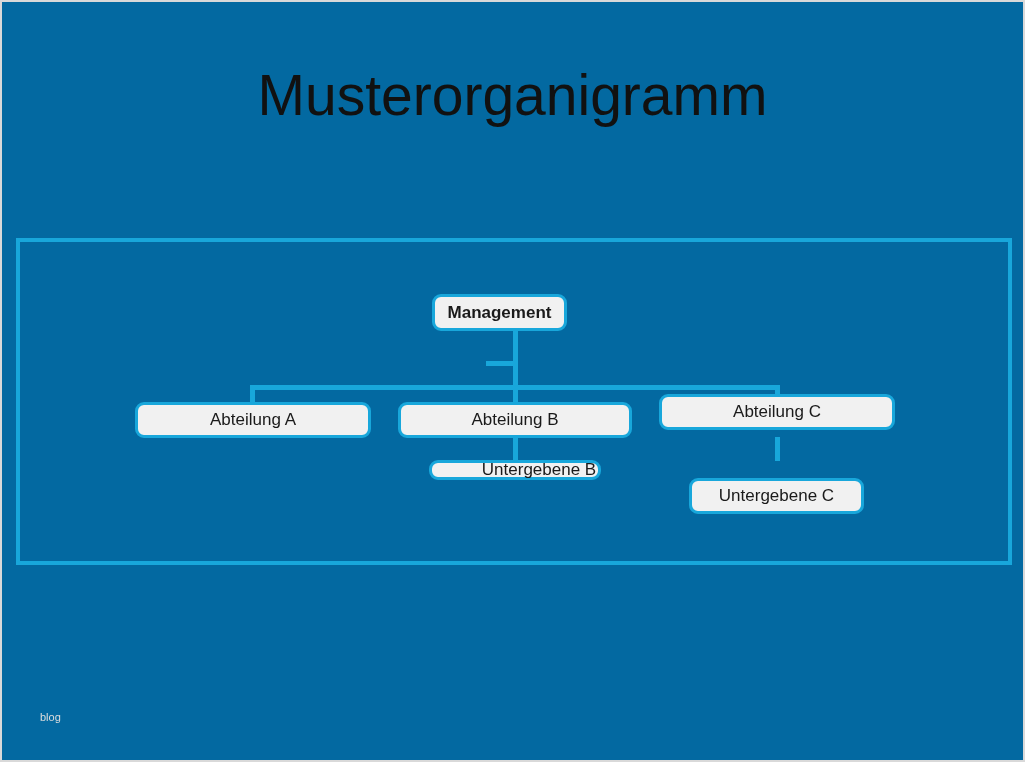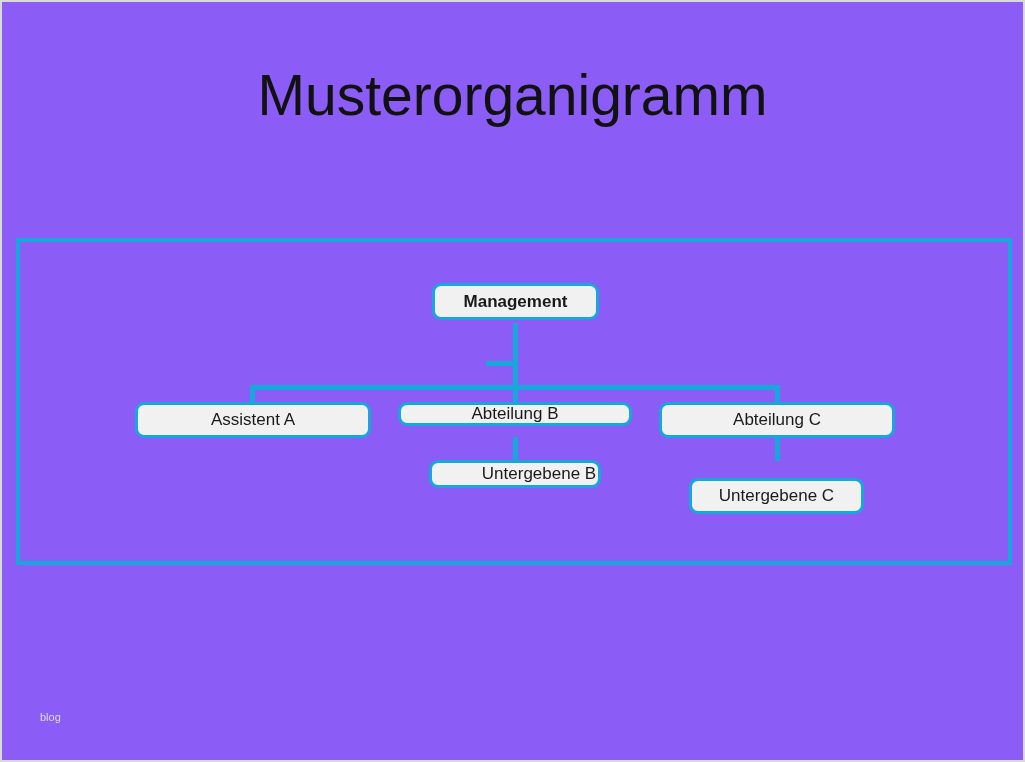--- a/index.html
+++ b/index.html
@@ -1,20 +1,20 @@
 <!DOCTYPE html>
 <html><head>
 <meta charset="utf-8">
 <style>
   html, body { margin: 0; padding: 0; background: #e9e9e9; }
   .page {
     position: relative;
     width: 1025px;
     height: 762px;
-    background: #8b5cf6;
+    background: #0369a1;
     border: 2px solid #d9d9d9;
     box-sizing: border-box;
     overflow: hidden;
     font-family: "Liberation Sans", sans-serif;
   }
   .title {
     position: absolute;
     left: 0; top: 60px;
     width: 100%;
     text-align: center;
@@ -43,26 +43,26 @@
     font-size: 17px;
     color: #1a1a1a;
     white-space: nowrap;
   }
   .node.bold { font-weight: 700; }
   .line {
     position: absolute;
     background: #18a7db;
   }
   
-  .n-management  { left: 430px; top: 281px; width: 167px; height: 37px; }
+  .n-management  { left: 430px; top: 292px; width: 135px; height: 37px; }
   .n-assistent   { left: 251px; top: 344px; width: 235px; height: 37px; }
   .n-abteilung-a { left: 133px; top: 400px; width: 236px; height: 36px; }
-  .n-abteilung-b { left: 396px; top: 400px; width: 234px; height: 24px; }
-  .n-abteilung-c { left: 657px; top: 400px; width: 236px; height: 36px; }
-  .n-untergebene-b { left: 427px; top: 458px; width: 172px; height: 28px; padding-left: 48px; }
+  .n-abteilung-b { left: 396px; top: 400px; width: 234px; height: 36px; }
+  .n-abteilung-c { left: 657px; top: 392px; width: 236px; height: 36px; }
+  .n-untergebene-b { left: 427px; top: 458px; width: 172px; height: 20px; padding-left: 48px; }
   .n-untergebene-c { left: 687px; top: 476px; width: 175px; height: 36px; }
   
   .l-mgmt-down   { left: 511px; top: 321px; width: 5px;  height: 81px; }
   .l-assist-h    { left: 484px; top: 359px; width: 28px; height: 5px;  }
   .l-main-h      { left: 248px; top: 383px; width: 530px; height: 5px; }
   .l-drop-a      { left: 248px; top: 386px; width: 5px;  height: 15px; }
   .l-drop-c      { left: 773px; top: 386px; width: 5px;  height: 15px; }
   .l-b-unt       { left: 511px; top: 435px; width: 5px;  height: 24px; }
   .l-c-unt       { left: 773px; top: 435px; width: 5px;  height: 24px; }
   .watermark {
@@ -85,21 +85,21 @@
   <div class="line l-assist-h"></div>
   <div class="line l-main-h"></div>
   <div class="line l-drop-a"></div>
   <div class="line l-drop-c"></div>
   <div class="line l-b-unt"></div>
   <div class="line l-c-unt"></div>
 
   <div class="node bold n-management">Management</div>
 
 
-  <div class="node n-abteilung-a">Assistent A</div>
+  <div class="node n-abteilung-a">Abteilung A</div>
 
   <div class="node n-abteilung-b">Abteilung B</div>
 
   <div class="node n-abteilung-c">Abteilung C</div>
 
   <div class="node n-untergebene-b">Untergebene B</div>
 
   <div class="node n-untergebene-c">Untergebene C</div>
 
   <div class="watermark">blog</div>

